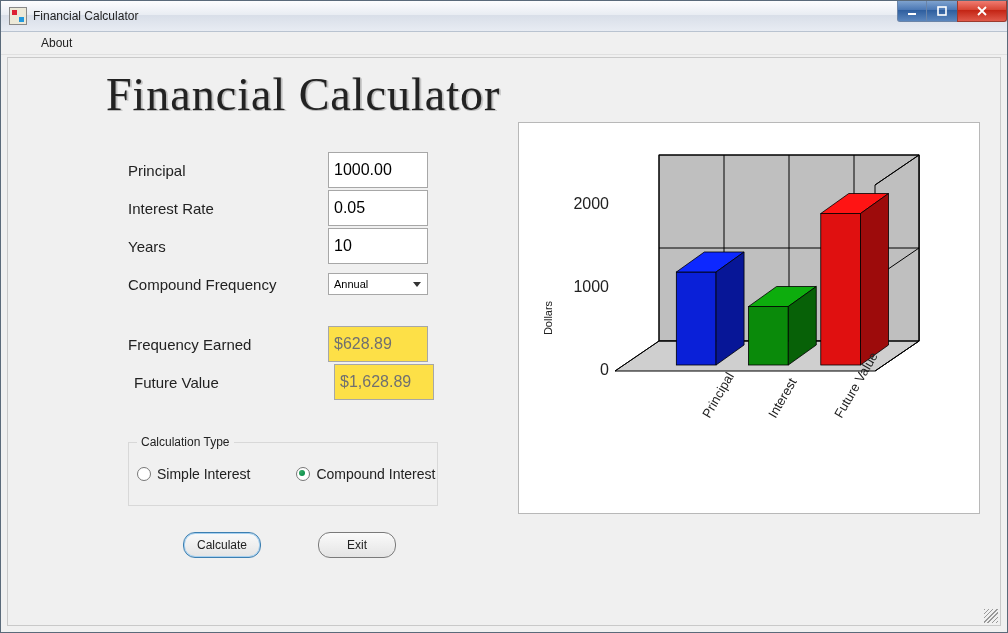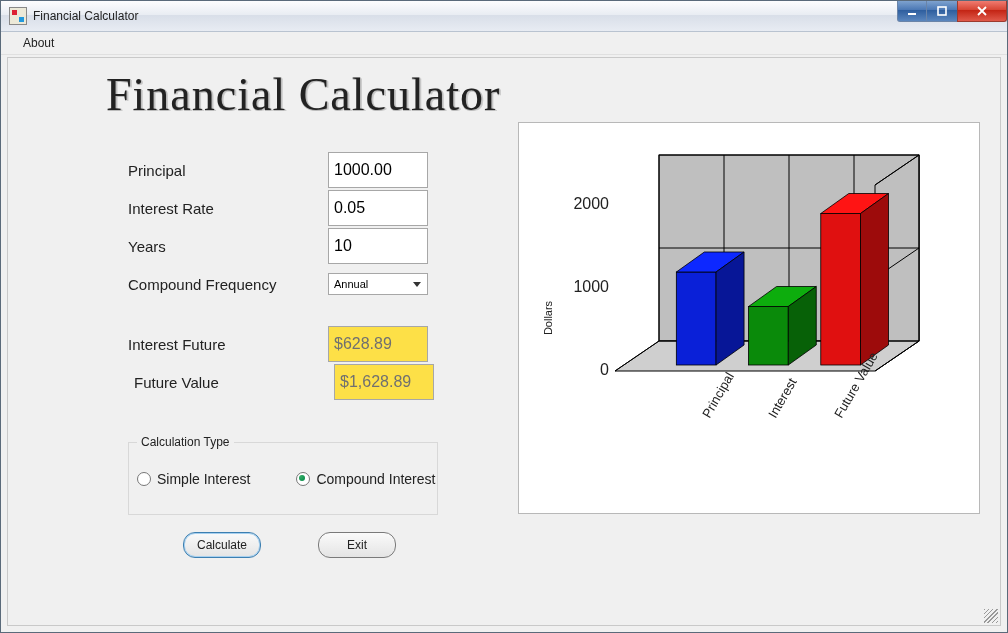--- a/index.html
+++ b/index.html
@@ -13,40 +13,40 @@
   .title-text{font-size:12px;color:#222;}
   .win-btns{position:absolute;right:0;top:0;display:flex;height:20px;}
   .win-btn{width:30px;height:20px;border:1px solid #6a84a8;border-top:none;margin-left:-1px;
     display:flex;align-items:center;justify-content:center;font-size:10px;color:#fff;
     background:linear-gradient(to bottom,#7ea2cf 0%,#4a77b4 45%,#2e5e9e 46%,#5a86be 100%);}
   .win-btn.min{border-bottom-left-radius:3px;width:28px;}
   .win-btn.close{width:48px;background:linear-gradient(to bottom,#f07b70 0%,#d64433 45%,#c32414 46%,#e0594a 100%);
     border-bottom-right-radius:3px;border-color:#9c3a2f;}
   .win-btn svg{width:12px;height:12px;}
   
-  .menubar{height:22px;background:#f0f0f0;padding-left:14px;display:flex;align-items:center;border-bottom:1px solid #e0e0e0;}
+  .menubar{height:22px;background:#f0f0f0;padding-left:32px;display:flex;align-items:center;border-bottom:1px solid #e0e0e0;}
   .menu-item{font-size:12px;color:#222;padding:2px 8px;}
   
   .client{position:absolute;left:6px;right:6px;top:56px;bottom:6px;background:#f0f0f0;border:1px solid #c9c9c9;}
   
   .heading{position:absolute;left:98px;top:10px;font-family:"Times New Roman",serif;font-size:46px;
     letter-spacing:1px;color:#222;text-shadow:1px 0 0 #bbb, 0 1px 0 #bbb, 2px 1px 0 #ccc;font-weight:400;}
   
   .form{position:absolute;left:120px;top:100px;width:330px;}
   .row{display:flex;align-items:center;height:24px;margin-bottom:14px;}
   .lbl{width:200px;font-size:15px;color:#222;}
   .txt{width:100px;height:36px;border:1px solid #a7a7a7;background:#fff;font-size:16px;padding:1px 5px;box-sizing:border-box;}
   .txt.readonly{background:#fde047;color:#707070;}
   .sel{width:100px;height:22px;border:1px solid #a7a7a7;background:#fff;font-size:11px;padding:0 18px 0 5px;
     box-sizing:border-box;position:relative;display:flex;align-items:center;text-align:center;}
   .sel::after{content:"";position:absolute;right:6px;top:8px;border-left:4px solid transparent;
     border-right:4px solid transparent;border-top:5px solid #333;}
   .gap{height:22px;}
   
-  .group{position:absolute;left:120px;top:384px;width:310px;height:73px;border:1px solid #d8d8d8;
+  .group{position:absolute;left:120px;top:384px;width:310px;height:64px;border:1px solid #d8d8d8;
     box-sizing:border-box;}
   .group-title{position:absolute;left:8px;top:-8px;background:#f0f0f0;padding:0 4px;font-size:12px;color:#222;}
   .radio-row{display:flex;align-items:center;height:100%;padding-left:8px;gap:46px;}
   .radio{display:flex;align-items:center;font-size:14px;color:#222;gap:6px;}
   .radio .dot{width:12px;height:12px;border:1px solid #777;border-radius:50%;background:#fff;position:relative;}
   .radio.checked .dot::after{content:"";position:absolute;left:2px;top:2px;width:6px;height:6px;border-radius:50%;
     background:radial-gradient(circle at 30% 30%,#3a6,#084);}
   
   .btn{position:absolute;width:76px;height:24px;border:1px solid #7a7a7a;
     background:linear-gradient(to bottom,#fafafa,#e4e4e4);font-size:12px;color:#222;
@@ -118,21 +118,21 @@
         <input class="txt" value="10" style="">
       </div>
       <div class="row">
         <div class="lbl">Compound Frequency</div>
         <div class="sel">
           <span>Annual</span>
         </div>
       </div>
       <div class="gap"></div>
       <div class="row">
-        <div class="lbl">Interest Future</div>
+        <div class="lbl">Frequency Earned</div>
         <input class="txt readonly" readonly="" value="$628.89" style="">
       </div>
       <div class="row" style="margin-top:8px;">
         <div class="lbl" style="padding-left:6px;">Future Value</div>
         <input class="txt readonly" readonly="" value="$1,628.89" style="">
       </div>
     </div>
 
     <div class="group">
       <div class="group-title">Calculation Type</div>

